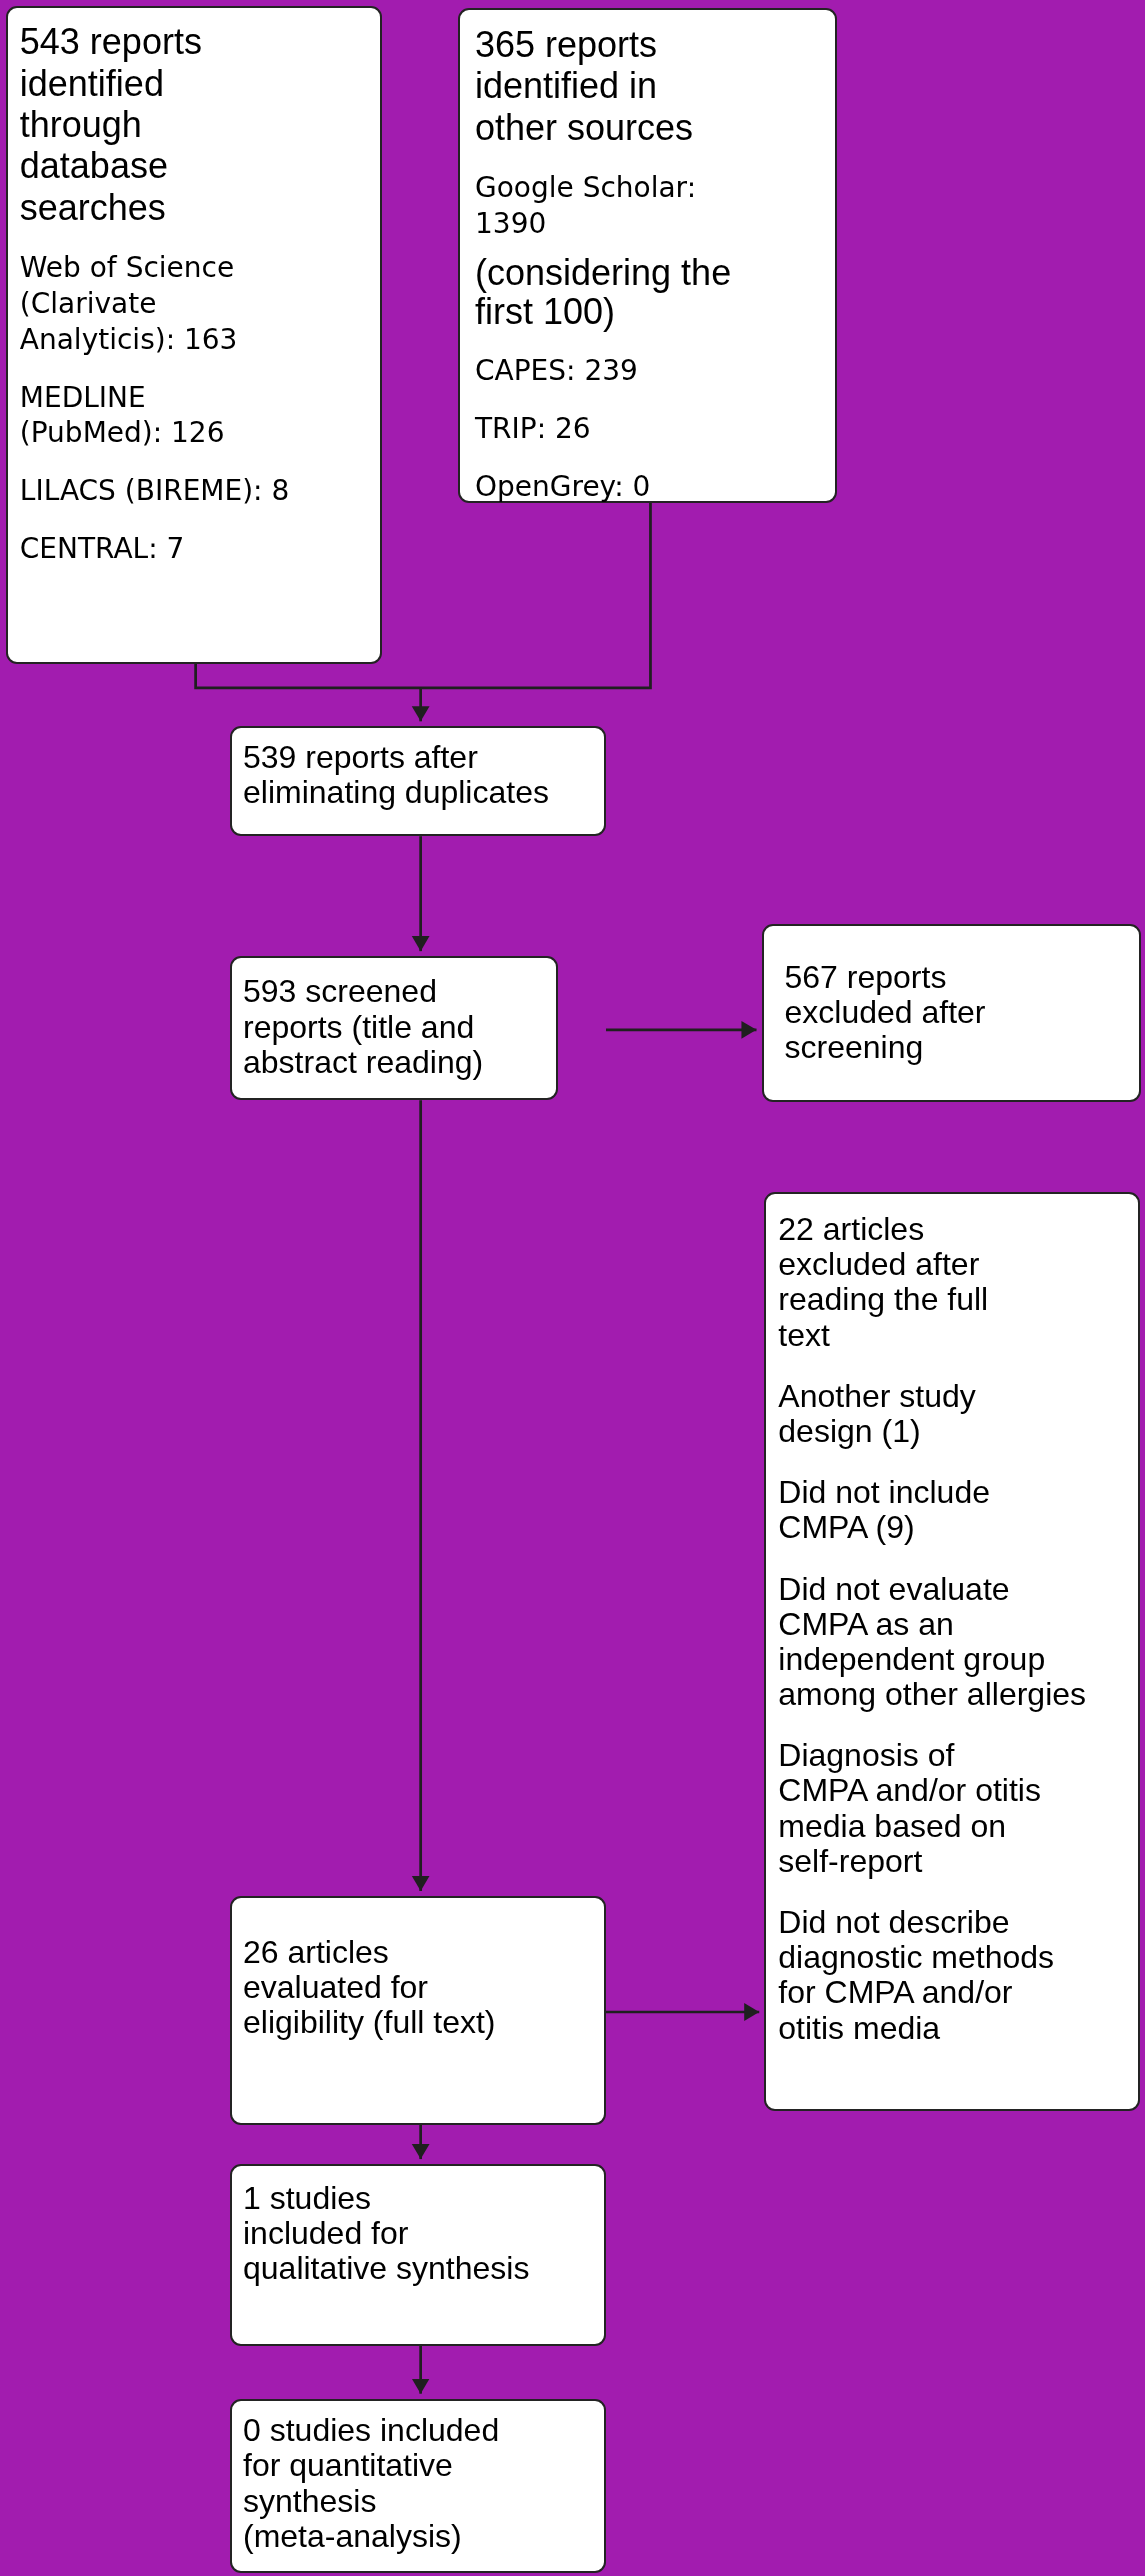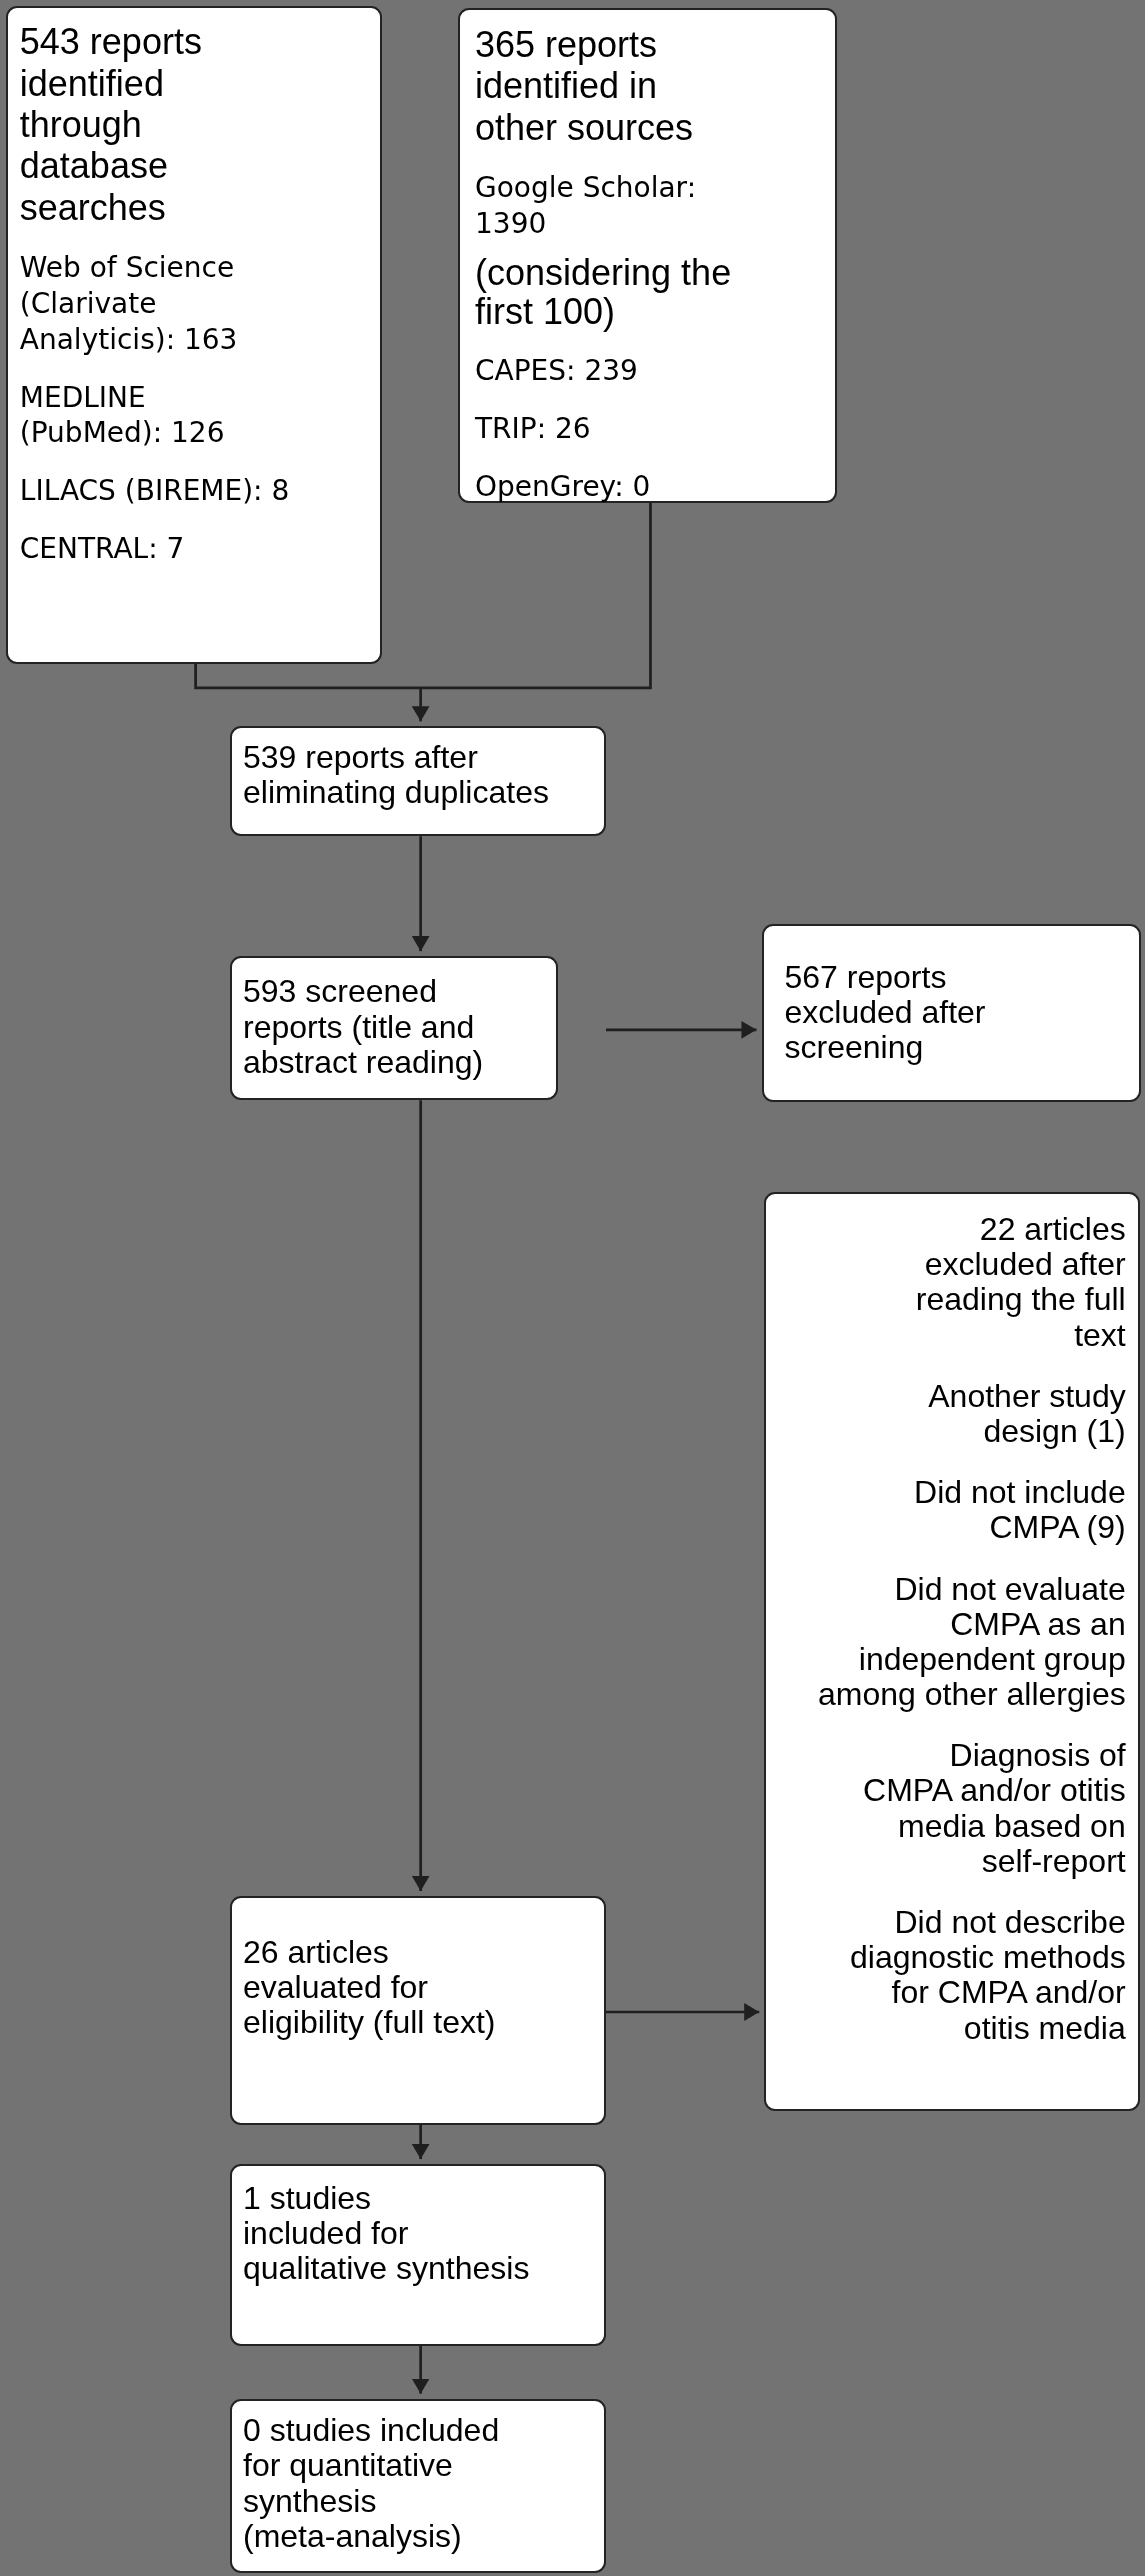--- a/index.html
+++ b/index.html
@@ -1,20 +1,20 @@
 <!DOCTYPE html>
 <html style="font-size:11px"><head>
 <meta charset="utf-8">
 <style>
   html, body { margin: 0; padding: 0; background: #ffffff; }
   .stage {
     position: relative;
     width: 1145px;
     height: 2576px;
-    background: #737373;
+    background: #a21caf;
     overflow: hidden;
     color: #000000;
   }
   .connectors {
     position: absolute;
     left: 0; top: 0;
     width: 1145px; height: 2576px;
   }
   .connectors path, .connectors line {
     stroke: #1f1f1f;
@@ -62,21 +62,21 @@
     margin-top: 12px;
   }
   .reason { margin-top: 26px; }
 
   
   .b-db      { left: 5.5px;    top: 5.5px;    width: 376px; height: 658px;  padding: 13.7px 12.3px; }
   .b-other   { left: 458px;  top: 8.2px;   width: 379px; height: 495px;  padding: 13.7px 15px; }
   .b-dup     { left: 230px;  top: 726px; width: 376px; height: 110px;  padding: 12.3px 11px; }
   .b-screen  { left: 230px;  top: 956px; width: 328px; height: 144px;  padding: 16.4px 11px; }
   .b-exscr   { left: 762px; top: 924px; width: 379px; height: 178px;  padding: 34px 20.5px; }
-  .b-exfull  { left: 764px; top: 1192px; width: 376px; height: 919px; padding: 18px 12.3px; text-align: right; }
+  .b-exfull  { left: 764px; top: 1192px; width: 376px; height: 919px; padding: 18px 12.3px; }
   .b-elig    { left: 230px;  top: 1896px; width: 376px; height: 229px;  padding: 37px 11px; }
   .b-qual    { left: 230px;  top: 2164px; width: 376px; height: 182px;  padding: 15px 11px; }
   .b-quant   { left: 230px;  top: 2399px; width: 376px; height: 174px;  padding: 12.3px 11px; }
 </style>
 </head>
 <body>
 
 <div class="stage">
 
   <svg class="connectors" viewBox="0 0 1674 3765" xmlns="http://www.w3.org/2000/svg" aria-hidden="true">

